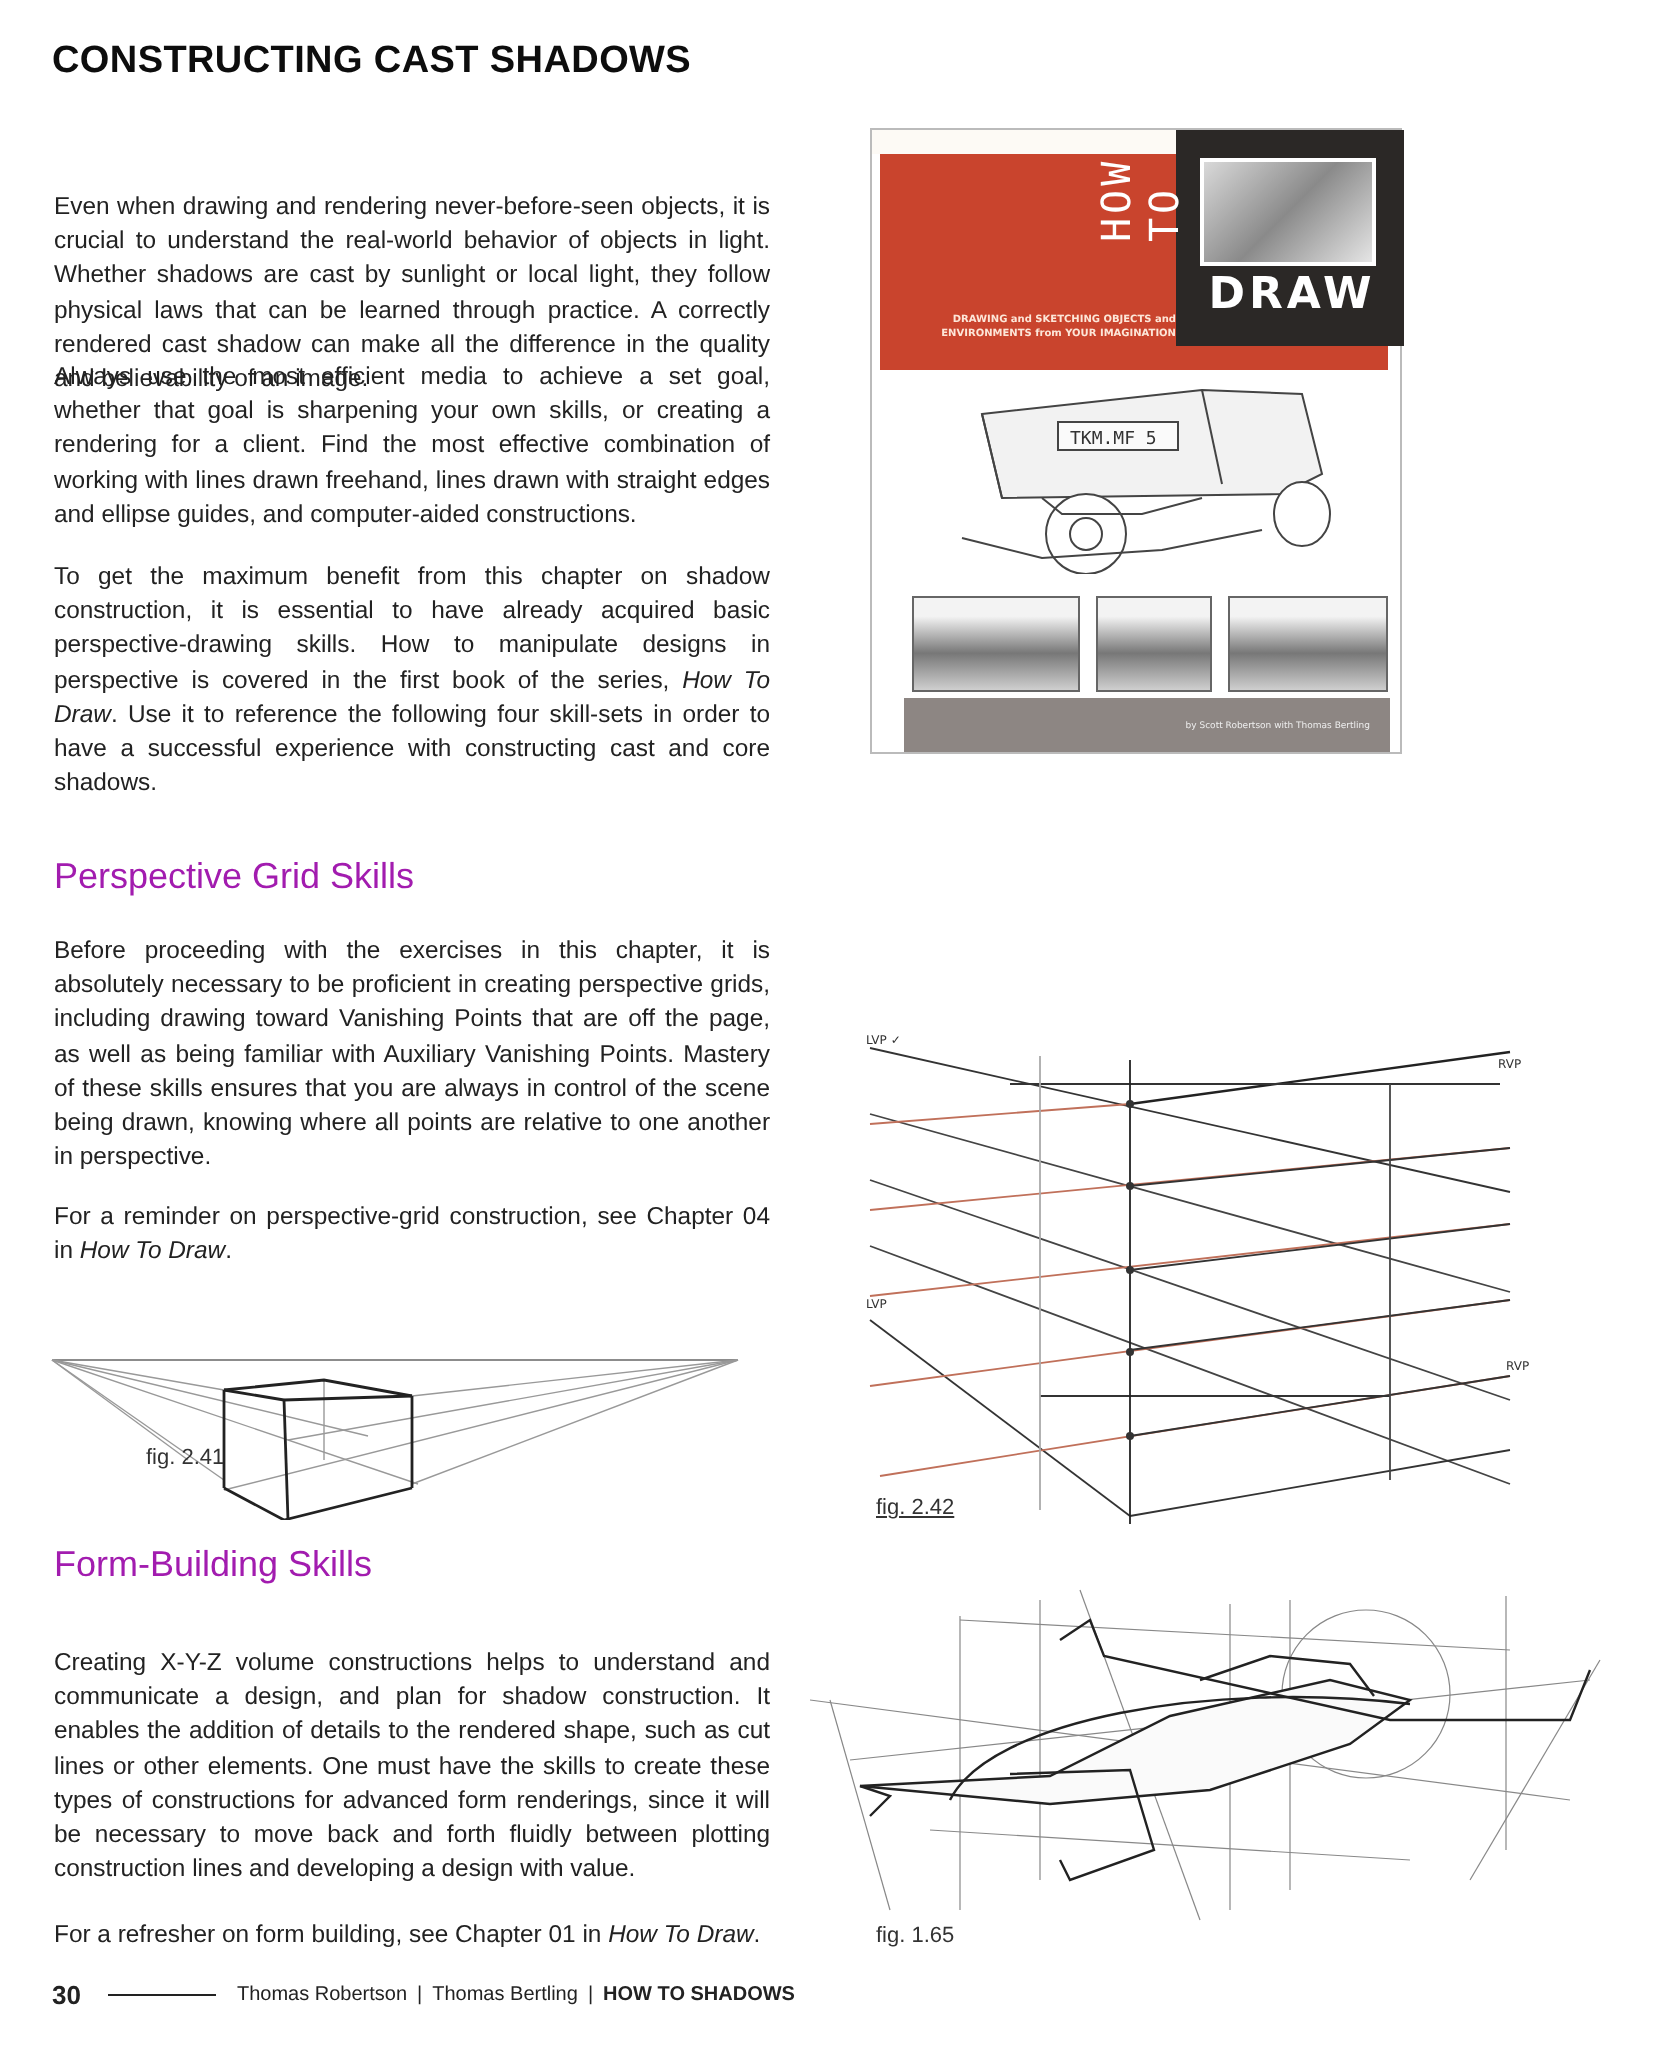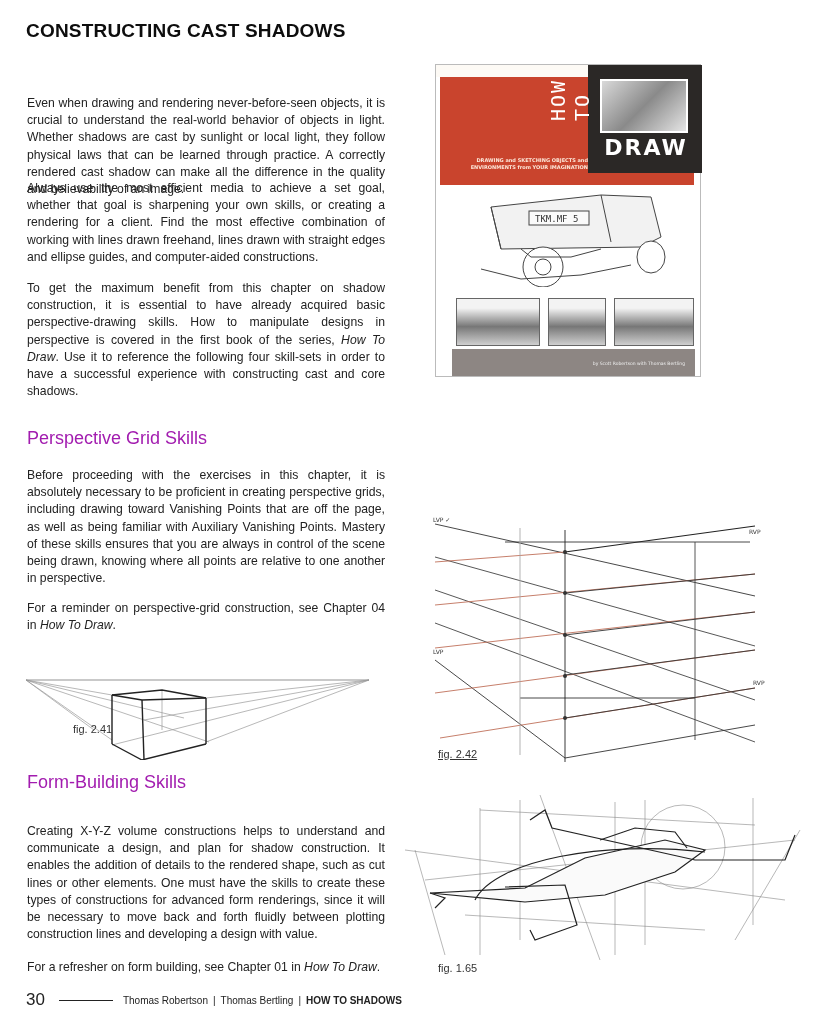--- a/index.html
+++ b/index.html
@@ -17,21 +17,21 @@
   .cover .red { position: absolute; left: 4px; top: 12px; width: 254px; height: 108px; background: #c9442d; }
   .cover .dark { position: absolute; left: 152px; top: 0px; width: 114px; height: 108px; background: #2b2826; }
   .cover .thumb { position: absolute; left: 164px; top: 14px; width: 88px; height: 54px; background: linear-gradient(135deg,#d9d9d9,#8a8a8a 50%,#e5e5e5); border: 2px solid #fff; }
   .cover .draw { position: absolute; left: 160px; top: 70px; width: 100px; text-align: center; color: #fff; font-weight: bold; font-size: 22px; letter-spacing: 2px; font-family: "DejaVu Sans", sans-serif; }
   .cover .howto { position: absolute; left: 110px; top: 56px; color: #fff; font-size: 20px; letter-spacing: 2px; transform: rotate(-90deg); transform-origin: left top; width: 80px; font-family: "DejaVu Sans Mono", monospace; }
   .cover .sub { position: absolute; left: 8px; top: 92px; width: 144px; text-align: right; color: #fde6d8; font-size: 5px; line-height: 7px; font-weight: bold; font-family: "DejaVu Sans", sans-serif; }
   .cover .byline { position: absolute; left: 16px; top: 284px; width: 243px; height: 27px; background: #8d8683; color: #eee; font-size: 4.5px; text-align: right; padding: 12px 10px 0 0; font-family: "DejaVu Sans", sans-serif; }
   .cover .vehicle { position: absolute; left: 25px; top: 122px; width: 220px; height: 100px; }
   .cover .mini { position: absolute; top: 233px; height: 48px; background: linear-gradient(180deg,#f3f3f3 20%,#777 60%,#cfcfcf); border: 1px solid #666; }
   .footer { left: 26px; top: 990px; font-size: 10px; color: #222; font-family: "Liberation Sans", sans-serif; display: flex; align-items: center; }
-  .footer .pg { font-weight: normal; font-size: 17px; margin-right: 14px; }
+  .footer .pg { font-weight: bold; font-size: 13px; margin-right: 14px; }
   .footer .rule { width: 54px; height: 1px; background: #222; margin-right: 10px; }
   .footer .book { font-weight: bold; }
   .footer .sep { margin: 0 5px; }
 </style>
 </head>
 <body>
 
 <div class="abs title">CONSTRUCTING CAST SHADOWS</div>
 
 <p class="abs para" style="top:58px;margin-top:37px;">Even when drawing and rendering never-before-seen objects, it is crucial to understand the real-world behavior of objects in light. Whether shadows are cast by sunlight or local light, they follow physical laws that can be learned through practice. A correctly rendered cast shadow can make all the difference in the quality and believability of an image.</p>

